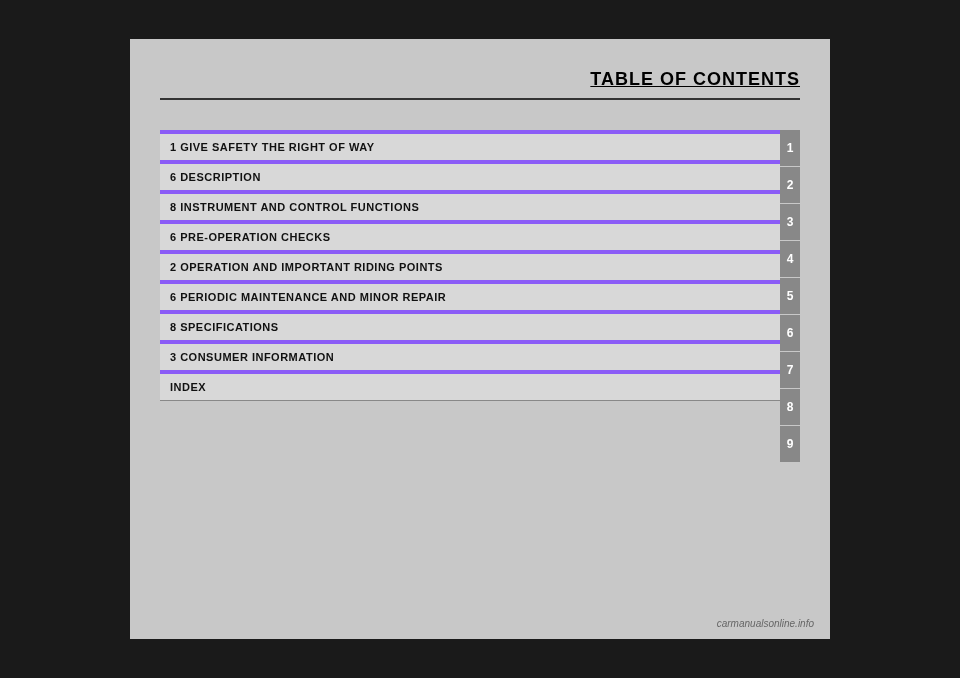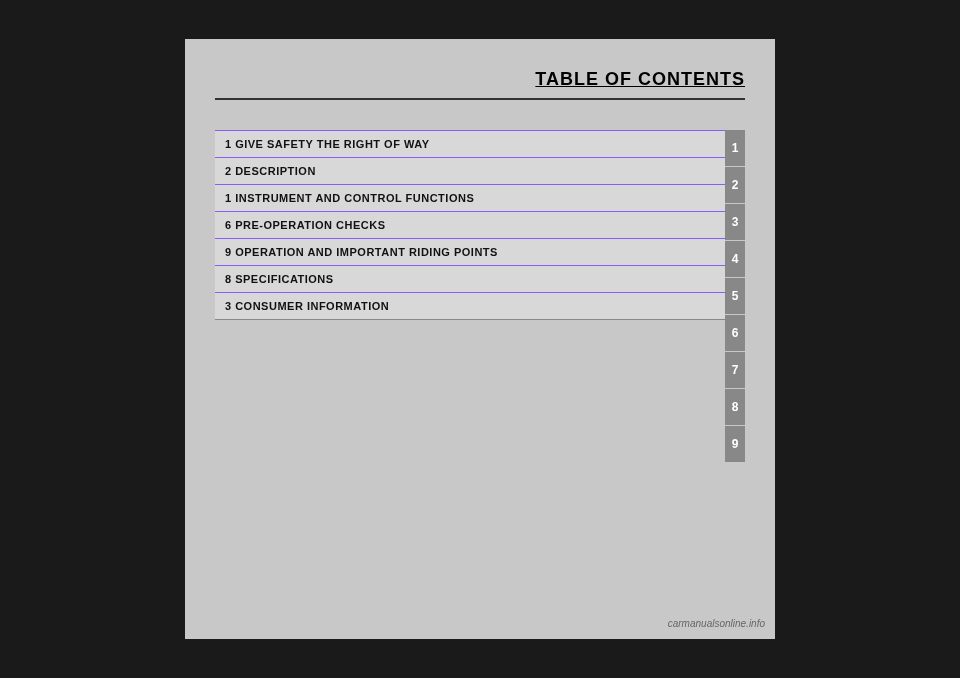--- a/index.html
+++ b/index.html
@@ -9,21 +9,21 @@
       height: 678px;
       background: #1a1a1a;
       display: flex;
       align-items: center;
       justify-content: center;
       font-family: Arial, sans-serif;
       overflow: hidden;
     }
 
     .page-container {
-      width: 590px;
+      width: 700px;
       height: 600px;
       background: #c8c8c8;
       position: relative;
       padding: 30px 30px 30px 30px;
     }
 
     .page-title-area {
       text-align: right;
       border-bottom: 2px solid #333;
       padding-bottom: 8px;
@@ -48,21 +48,21 @@
       flex: 1;
       display: flex;
       flex-direction: column;
       gap: 0;
     }
 
     .toc-row {
       display: flex;
       flex-direction: row;
       align-items: flex-end;
-      border-top: 1px solid #8b5cf6;
+      border-top: 4px solid #8b5cf6;
       background: #22c55e;
     }
 
     .toc-row:last-child {
       border-bottom: 1px solid #888;
     }
 
     .toc-cell {
       flex: 1;
       padding: 7px 10px;
@@ -93,56 +93,62 @@
       margin-bottom: 1px;
     }
 
     .sidebar-num.index-side {
       background: transparent;
     }
 
     .watermark {
       position: absolute;
       bottom: 10px;
-      right: 10px;
+      right: 16px;
       font-size: 10px;
       color: #666;
       font-style: italic;
     }
   </style>
 </head>
 <body>
 
 <div class="page-container">
   <div class="page-title-area">
     <span class="page-title">TABLE OF CONTENTS</span>
   </div>
 
   <div class="content-area">
     <div class="toc-table" id="toc-rows">
     <div class="toc-row">
           <div class="toc-cell">1   GIVE SAFETY THE RIGHT OF WAY</div>
         </div>
         <div class="toc-row">
-          <div class="toc-cell">2   DESCRIPTION</div>
+          <div class="toc-cell">6   DESCRIPTION</div>
         </div>
         <div class="toc-row">
-          <div class="toc-cell">1   INSTRUMENT AND CONTROL FUNCTIONS</div>
+          <div class="toc-cell">8   INSTRUMENT AND CONTROL FUNCTIONS</div>
         </div>
         <div class="toc-row">
           <div class="toc-cell">6   PRE-OPERATION CHECKS</div>
         </div>
         <div class="toc-row">
-          <div class="toc-cell">9   OPERATION AND IMPORTANT RIDING POINTS</div>
+          <div class="toc-cell">2   OPERATION AND IMPORTANT RIDING POINTS</div>
+        </div>
+        <div class="toc-row">
+          <div class="toc-cell">6   PERIODIC MAINTENANCE AND MINOR REPAIR</div>
         </div>
         <div class="toc-row">
           <div class="toc-cell">8   SPECIFICATIONS</div>
         </div>
         <div class="toc-row">
           <div class="toc-cell">3   CONSUMER INFORMATION</div>
+        </div>
+        <div class="toc-row">
+          <div class="toc-cell">INDEX</div>
         </div>
       </div>
     <div class="sidebar-numbers" id="sidebar-nums">
     <div class="sidebar-num">1</div>
         <div class="sidebar-num">2</div>
         <div class="sidebar-num">3</div>
         <div class="sidebar-num">4</div>
         <div class="sidebar-num">5</div>
         <div class="sidebar-num">6</div>
         <div class="sidebar-num">7</div>

